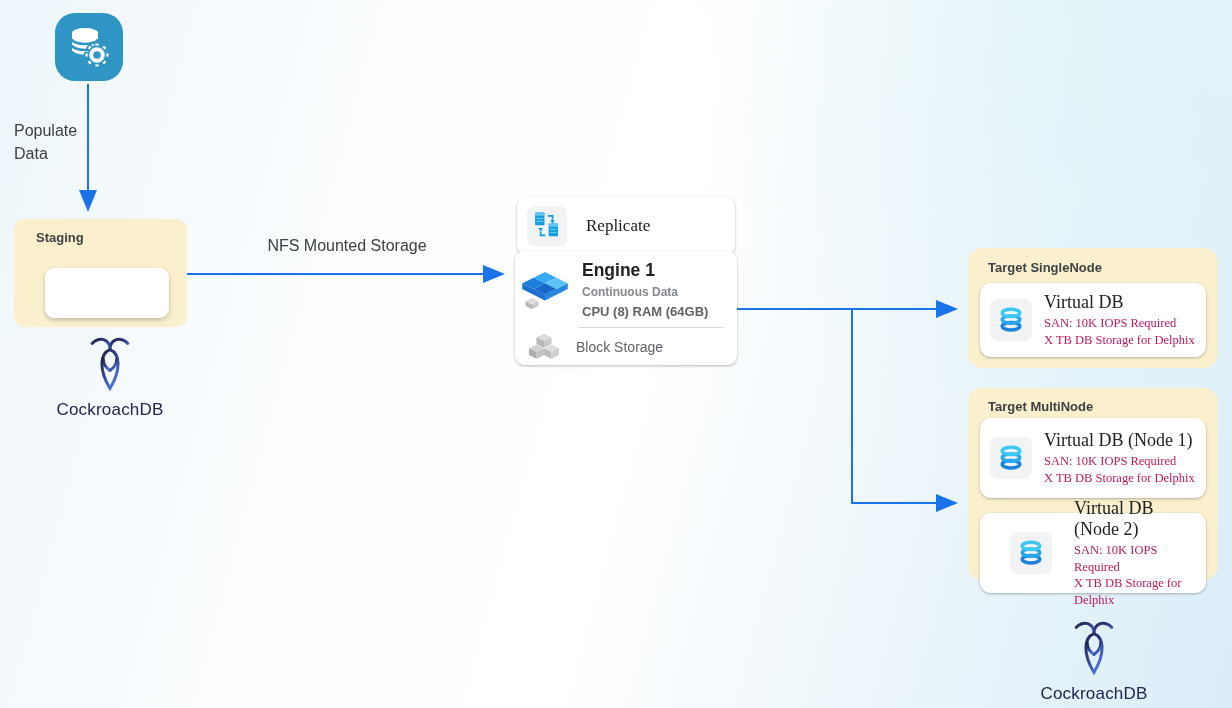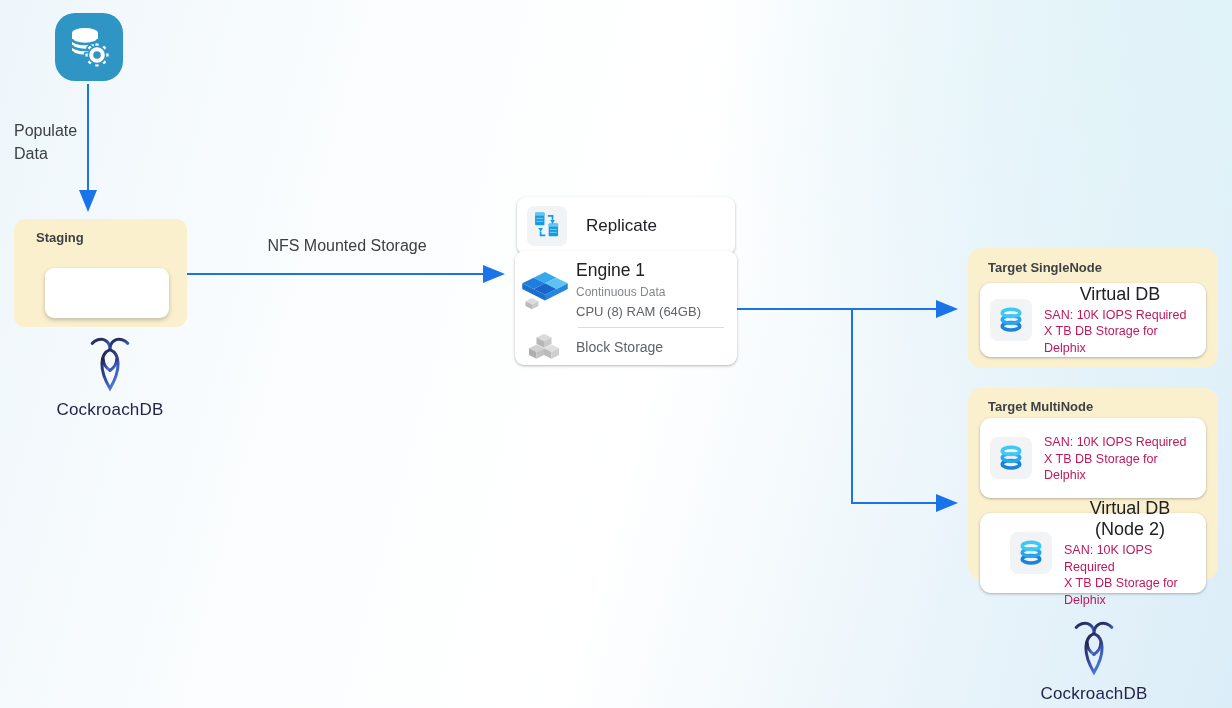--- a/index.html
+++ b/index.html
@@ -20,25 +20,25 @@
   
   .group{background:#faf0ce;border-radius:11px;z-index:2;}
   .group-label{position:absolute;font-size:13px;color:#3f4245;font-weight:bold;}
   .staging{left:14px;top:219px;width:173px;height:108px;}
   .tg-single{left:968px;top:248px;width:250px;height:120px;border-radius:14px;}
   .tg-multi{left:968px;top:388px;width:250px;height:192px;border-radius:14px;}
   
   .card{position:absolute;background:#fff;border-radius:9px;
     box-shadow:0 1px 3px rgba(60,64,67,.28),0 1px 2px rgba(60,64,67,.12);}
   .stack-back{box-shadow:0 2px 4px rgba(60,64,67,.3);}
-  .row{display:flex;align-items:center;height:100%;padding:0 10px;box-sizing:border-box;gap:11px;}
+  .row{display:flex;align-items:center;height:100%;padding:0 10px;box-sizing:border-box;gap:11px;font-family:Liberation Serif, serif;}
   .icon-sq{flex:0 0 auto;background:#f1f3f4;border-radius:8px;display:flex;
     align-items:center;justify-content:center;}
   .t17{font-size:17px;color:#202124;}
-  .t18{font-size:18px;color:#202124;text-align:center;}
+  .t18{font-size:18px;color:#202124;}
   .sub{font-size:12.5px;color:#be185d;line-height:1.32;}
   .sub2{font-size:13px;color:#5f6368;line-height:1.35;}
   .divider{position:absolute;height:1px;background:#dadce0;}
   
   .replicate-card{left:517px;top:197px;width:218px;height:58px;z-index:2;}
   .engine-card{left:515px;top:251px;width:222px;height:114px;z-index:3;}
   
   .crdb{z-index:2;display:flex;flex-direction:column;align-items:center;}
   .crdb-text{font-size:17px;color:#24244d;letter-spacing:.2px;margin-top:6px;}
   .nfs-label{left:252px;top:237px;width:190px;text-align:center;font-size:16px;color:#3c4043;z-index:2;}
@@ -142,21 +142,21 @@
       <path d="M18 15 L32 22 L18 29 L4 22 Z" fill="#1d7fdd"></path>
       <path d="M46 15 L60 22 L46 29 L32 22 Z" fill="#5cc3f3"></path>
       <path d="M32 22 L46 29 L32 36 L18 29 Z" fill="#1667c9"></path>
       <g transform="translate(8,40)">
         <path d="M8 0 l8 4 l-8 4 l-8 -4 z" fill="#dcdcdc"></path>
         <path d="M0 4 v6 l8 4 v-6 z" fill="#b9b9b9"></path>
         <path d="M16 4 v6 l-8 4 v-6 z" fill="#cbcbcb"></path>
       </g>
     </svg>
   </div>
-  <div class="abs" style="left:61px;top:9px;">
+  <div class="abs" style="left:67px;top:9px;font-weight:bold;">
     <div class="t17" style="font-size:17.5px;">Engine 1</div>
     <div class="sub" style="margin-top:4px;font-size:12px;color:#83888d;">Continuous Data</div>
     <div class="sub2" style="margin-top:2px;">CPU (8) RAM (64GB)</div>
   </div>
   <div class="divider" style="left:63px;top:76px;width:146px;"></div>
   <div class="abs" style="left:12px;top:81px;">
     <svg width="34" height="30" viewBox="0 0 40 36">
       <g>
         <path d="M20 2 l9 4.5 l-9 4.5 l-9 -4.5 z" fill="#dadada"></path>
         <path d="M11 6.5 v8 l9 4.5 v-8 z" fill="#b6b6b6"></path>
@@ -199,28 +199,29 @@
   <div class="card" style="left:12px;top:30px;width:226px;height:80px;border-radius:11px;">
     <div class="row" style="gap:12px;">
       <div class="icon-sq" style="width:42px;height:42px;">
         <svg width="30" height="28" viewBox="0 0 36 32">
           <ellipse cx="18" cy="23.5" rx="10.5" ry="4.4" fill="none" stroke="#1b82dd" stroke-width="4.2"></ellipse>
           <ellipse cx="18" cy="15.5" rx="10.5" ry="4.4" fill="none" stroke="#28a8ec" stroke-width="4.2"></ellipse>
           <ellipse cx="18" cy="7.5" rx="10.5" ry="4.4" fill="none" stroke="#3ec8f4" stroke-width="4.2"></ellipse>
         </svg>
       </div>
       <div>
+        <div class="t18">Virtual DB (Node 1)</div>
         <div class="sub" style="margin-top:2px;">SAN: 10K IOPS Required</div>
         <div class="sub">X TB DB Storage for Delphix</div>
       </div>
     </div>
   </div>
 
   <div class="card" style="left:12px;top:125px;width:226px;height:80px;border-radius:11px;">
-    <div class="row" style="gap:12px;padding-left:30px;">
+    <div class="row" style="gap:22px;padding-left:30px;">
       <div class="icon-sq" style="width:42px;height:42px;">
         <svg width="30" height="28" viewBox="0 0 36 32">
           <ellipse cx="18" cy="23.5" rx="10.5" ry="4.4" fill="none" stroke="#1b82dd" stroke-width="4.2"></ellipse>
           <ellipse cx="18" cy="15.5" rx="10.5" ry="4.4" fill="none" stroke="#28a8ec" stroke-width="4.2"></ellipse>
           <ellipse cx="18" cy="7.5" rx="10.5" ry="4.4" fill="none" stroke="#3ec8f4" stroke-width="4.2"></ellipse>
         </svg>
       </div>
       <div>
         <div class="t18">Virtual DB (Node 2)</div>
         <div class="sub" style="margin-top:2px;">SAN: 10K IOPS Required</div>

